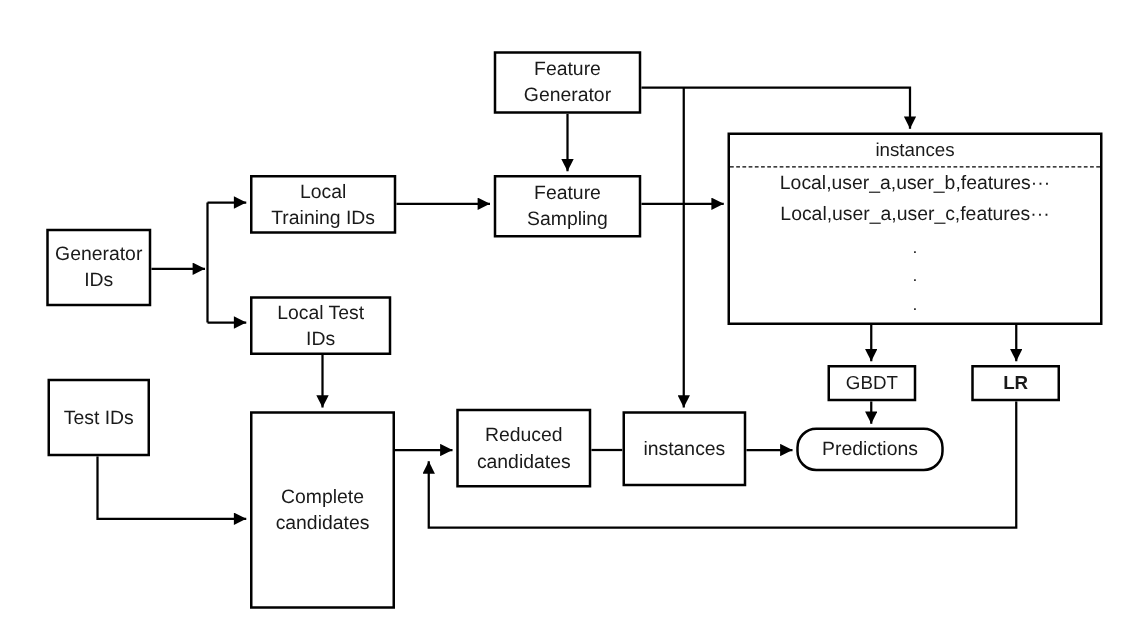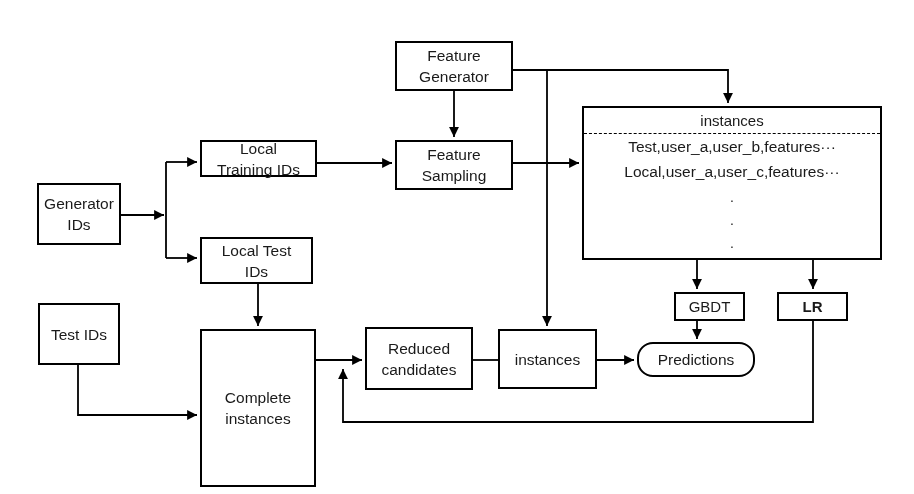--- a/index.html
+++ b/index.html
@@ -11,25 +11,25 @@
   #wires{position:absolute;left:0;top:0;width:914px;height:494px;}
   .node{
     position:absolute;box-sizing:border-box;border:2px solid #000;
     display:flex;align-items:center;justify-content:center;
     text-align:center;background:#fff;
     font-size:15.5px;line-height:21px;
   }
   .node .lbl{white-space:pre-line;}
   
   .n-training-ids      {left:37px; top:183px; width:84px;  height:62px;}
-  .n-local-training-ids{left:200px;top:140px; width:117px; height:37px;}
+  .n-local-training-ids{left:200px;top:140px; width:117px; height:47px;}
   .n-local-test-ids    {left:200px;top:237px; width:113px; height:47px;}
   .n-feature-generator {left:395px;top:41px;  width:118px; height:50px;}
   .n-negative-sampling {left:395px;top:140px; width:118px; height:50px;}
-  .n-gbdt              {left:662px;top:292px; width:71px;  height:29px;font-size:15px;margin-left:12px;}
+  .n-gbdt              {left:662px;top:292px; width:71px;  height:29px;font-size:15px;}
   .n-lr                {left:777px;top:292px; width:71px;  height:29px;font-size:15px;font-weight:bold;}
   .n-predictions       {left:637px;top:342px; width:118px; height:35px;border-radius:16px;}
   .n-test-ids          {left:38px; top:303px; width:82px;  height:62px;}
   .n-complete          {left:200px;top:329px; width:116px; height:158px;}
   .n-reduced           {left:365px;top:327px; width:108px; height:63px;}
   .n-instances-small   {left:498px;top:329px; width:99px;  height:60px;}
   
   .n-instances-table{
     left:582px;top:106px;width:300px;height:154px;
     display:block;text-align:center;
@@ -94,21 +94,21 @@
 Generator</span>
   </div>
 
   <div class="node n-negative-sampling">
     <span class="lbl">Feature
 Sampling</span>
   </div>
 
   <div class="node n-instances-table">
     <div class="inst-title">instances</div>
-    <div class="inst-row">Test,user_a,user_b,features···</div>
+    <div class="inst-row">Local,user_a,user_b,features···</div>
     <div class="inst-row">Local,user_a,user_c,features···</div>
     <div class="inst-dots">.
 .
 .</div>
   </div>
 
   <div class="node n-gbdt">
     <span class="lbl">GBDT</span>
   </div>
 
@@ -119,21 +119,21 @@
   <div class="node n-predictions">
     <span class="lbl">Predictions</span>
   </div>
 
   <div class="node n-test-ids">
     <span class="lbl">Test IDs</span>
   </div>
 
   <div class="node n-complete">
     <span class="lbl">Complete
-instances</span>
+candidates</span>
   </div>
 
   <div class="node n-reduced">
     <span class="lbl">Reduced
 candidates</span>
   </div>
 
   <div class="node n-instances-small">
     <span class="lbl">instances</span>
   </div>

